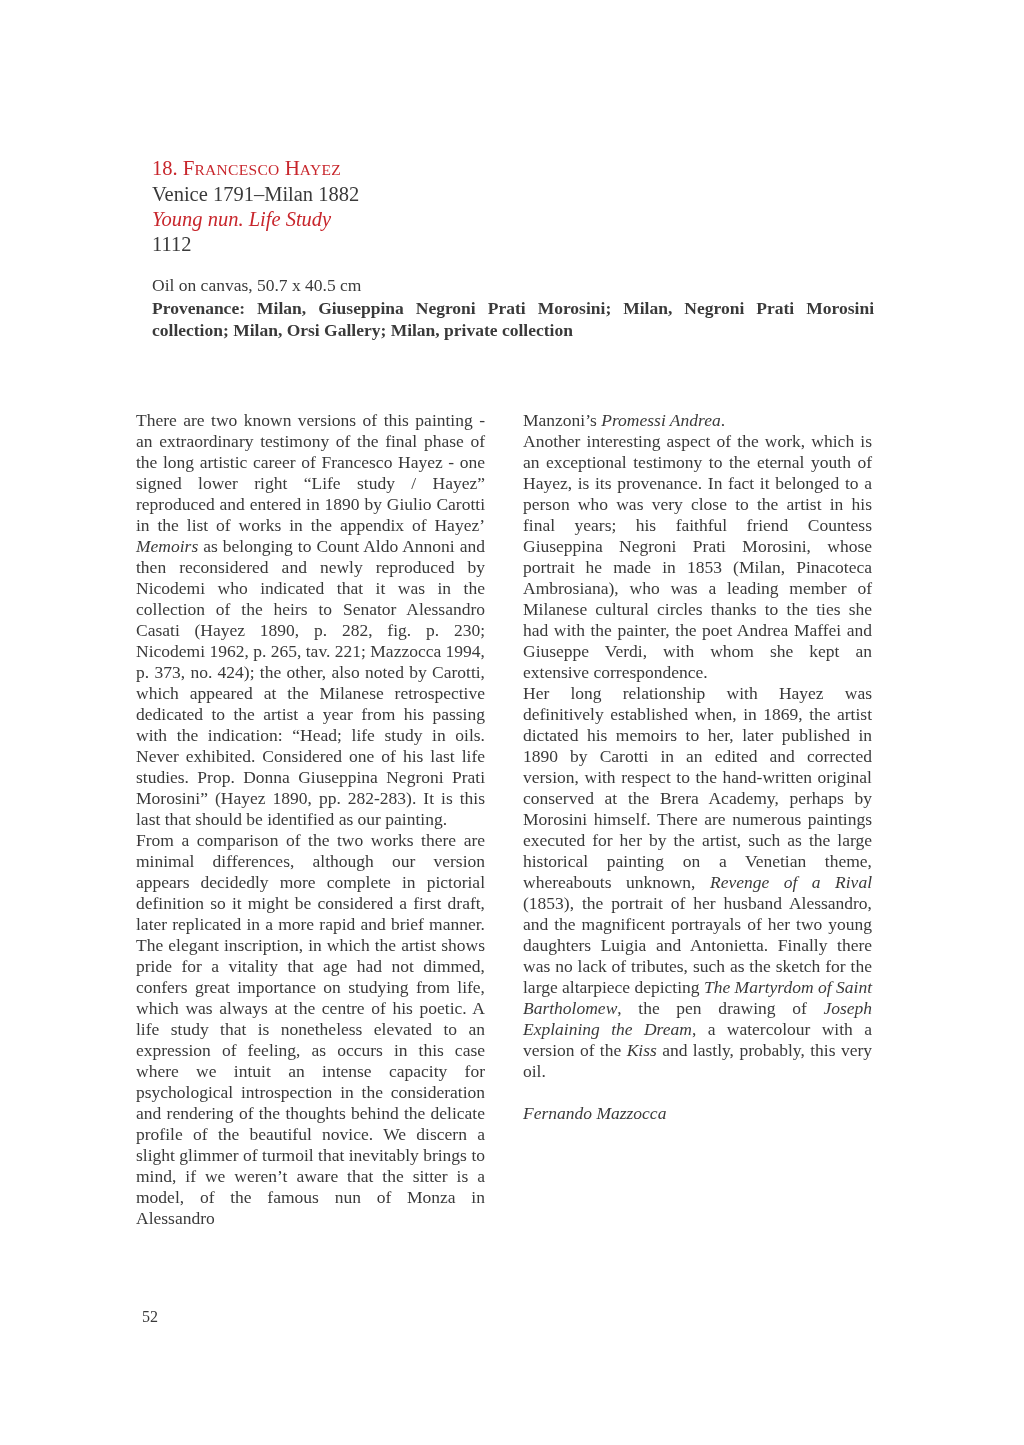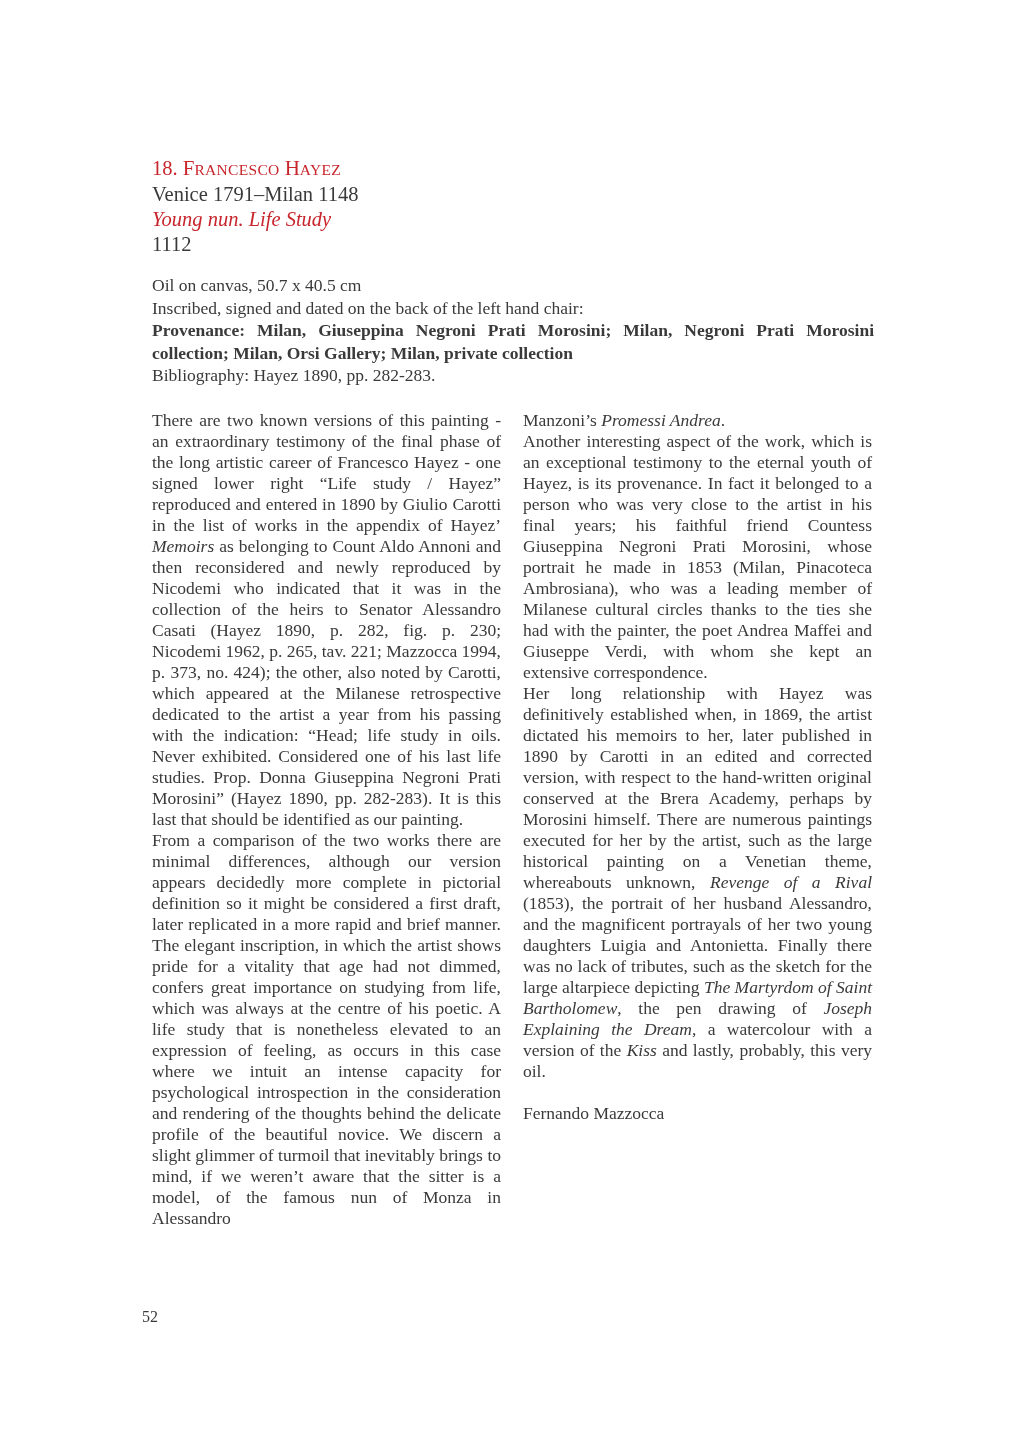--- a/index.html
+++ b/index.html
@@ -13,47 +13,45 @@
   .sc-big { font-size: 21px; }
   .sc-small { font-size: 15.5px; letter-spacing: 0.3px; }
   .ital { font-style: italic; }
   .meta { position: absolute; left: 152px; top: 274px; width: 722px;
           font-size: 17.5px; line-height: 22.5px; }
   .meta .row { white-space: nowrap; }
   .meta .wrap { white-space: normal; text-align: justify; font-weight: bold; }
 
   .col { position: absolute; top: 410px; width: 349px;
          font-size: 17.5px; line-height: 21px; text-align: justify; }
-  .col-left { left: 152px; font-family: Liberation Serif, serif; }
+  .col-left { left: 136px; font-family: Liberation Serif, serif; }
   .col-right { left: 523px; }
   .col p { margin: 0; text-align: justify; }
-  .signature { text-align: right; margin-top: 21px !important; }
+  .signature { text-align: right; font-style: italic; margin-top: 21px !important; }
 
   .page-num { position: absolute; left: 142px; top: 1308px; font-size: 16px; }
 </style>
 </head>
 <body>
 
 <div class="page">
 
   <div class="header">
     <div class="hdr-line title-red">
       <span>18.</span>
       <span><span class="sc-big">F</span><span class="sc-small">RANCESCO</span> <span class="sc-big">H</span><span class="sc-small">AYEZ</span></span>
     </div>
-    <div class="hdr-line">Venice 1791–Milan 1148</div>
+    <div class="hdr-line">Venice 1791–Milan 1882</div>
     <div class="hdr-line title-red ital">Young nun. Life Study</div>
     <div class="hdr-line">1112</div>
   </div>
 
   <div class="meta">
     <div class="row">Oil on canvas, 50.7 x 40.5 cm</div>
-    <div class="row">Inscribed, signed and dated on the back of the left hand chair:</div>
     <div class="wrap">Provenance: Milan, Giuseppina Negroni Prati Morosini; Milan, Negroni Prati Morosini collection; Milan, Orsi Gallery; Milan, private collection</div>
-    <div class="row">Bibliography: Hayez 1890, pp. 282-283.</div>
   </div>
 
   <div class="col col-left">
     <p><span>There are two known versions of this painting - an extraordinary testimony of the final phase of the long artistic career of Francesco Hayez - one signed lower right “Life study / Hayez” reproduced and entered in 1890 by Giulio Carotti in the list of works in the appendix of Hayez’ </span><span class="ital">Memoirs</span><span> as belonging to Count Aldo Annoni and then reconsidered and newly reproduced by Nicodemi who indicated that it was in the collection of the heirs to Senator Alessandro Casati (Hayez 1890, p. 282, fig. p. 230; Nicodemi 1962, p. 265, tav. 221; Mazzocca 1994, p. 373, no. 424); the other, also noted by Carotti, which appeared at the Milanese retrospective dedicated to the artist a year from his passing with the indication: “Head; life study in oils. Never exhibited. Considered one of his last life studies. Prop. Donna Giuseppina Negroni Prati Morosini” (Hayez 1890, pp. 282-283). It is this last that should be identified as our painting.</span></p>
     <p>From a comparison of the two works there are minimal differences, although our version appears decidedly more complete in pictorial definition so it might be considered a first draft, later replicated in a more rapid and brief manner. The elegant inscription, in which the artist shows pride for a vitality that age had not dimmed, confers great importance on studying from life, which was always at the centre of his poetic. A life study that is nonetheless elevated to an expression of feeling, as occurs in this case where we intuit an intense capacity for psychological introspection in the consideration and rendering of the thoughts behind the delicate profile of the beautiful novice. We discern a slight glimmer of turmoil that inevitably brings to mind, if we weren’t aware that the sitter is a model, of the famous nun of Monza in Alessandro</p>
   </div>
 
   <div class="col col-right">
     <p><span>Manzoni’s </span><span class="ital">Promessi Andrea</span><span>.</span></p>
     <p>Another interesting aspect of the work, which is an exceptional testimony to the eternal youth of Hayez, is its provenance. In fact it belonged to a person who was very close to the artist in his final years; his faithful friend Countess Giuseppina Negroni Prati Morosini, whose portrait he made in 1853 (Milan, Pinacoteca Ambrosiana), who was a leading member of Milanese cultural circles thanks to the ties she had with the painter, the poet Andrea Maffei and Giuseppe Verdi, with whom she kept an extensive correspondence.</p>

